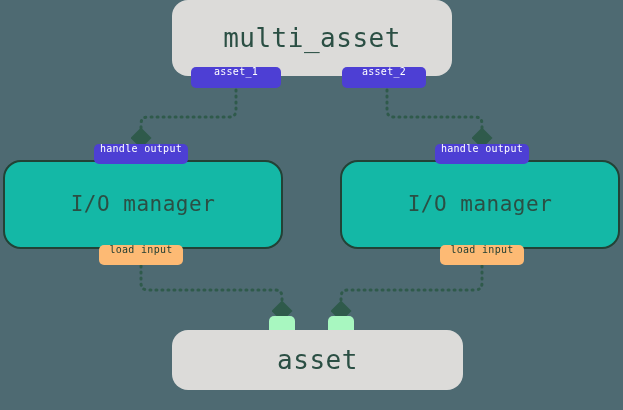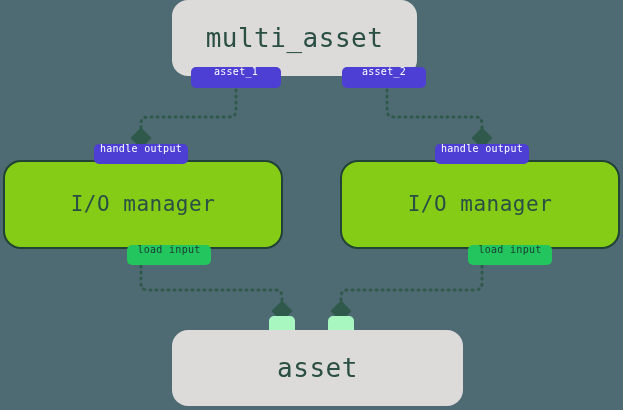--- a/index.html
+++ b/index.html
@@ -42,21 +42,21 @@
     color: #2b4f44;
     font-size: 26px;
     letter-spacing: 0.5px;
     line-height: 1;
     white-space: nowrap;
   }
 
   
   .iom-box {
     position: absolute;
-    background: #84cc16;
+    background: #14b8a6;
     border: 2px solid #224236;
     border-radius: 18px;
     display: flex;
     align-items: center;
     justify-content: center;
     box-sizing: border-box;
   }
   .iom-label {
     color: #2b4f44;
     font-size: 21px;
@@ -75,23 +75,22 @@
     letter-spacing: 0.3px;
     line-height: 1;
     white-space: nowrap;
     box-sizing: border-box;
   }
   .badge.purple {
     background: #4d3fd4;
     color: #ffffff;
   }
   .badge.green {
-    background: #22c55e;
+    background: #fdba74;
     color: #1d3b30;
-    margin-left: 28px;
   }
   .badge.green-blank {
     background: #a8f7c0;
   }
 </style>
 </head>
 <body>
 
 <div id="stage">
 
@@ -104,21 +103,21 @@
 
     <path d="M 236 90 L 236 110 Q 236 117 229 117 L 148 117 Q 141 117 141 124 L 141 138" fill="none" stroke="#2f5a4b" stroke-width="3" stroke-dasharray="1 5" stroke-linecap="round" marker-end="url(#diamond)"></path>
 
     <path d="M 387 90 L 387 110 Q 387 117 394 117 L 475 117 Q 482 117 482 124 L 482 138" fill="none" stroke="#2f5a4b" stroke-width="3" stroke-dasharray="1 5" stroke-linecap="round" marker-end="url(#diamond)"></path>
 
     <path d="M 141 266 L 141 283 Q 141 290 148 290 L 275 290 Q 282 290 282 297 L 282 311" fill="none" stroke="#2f5a4b" stroke-width="3" stroke-dasharray="1 5" stroke-linecap="round" marker-end="url(#diamond)"></path>
 
     <path d="M 482 266 L 482 283 Q 482 290 475 290 L 348 290 Q 341 290 341 297 L 341 311" fill="none" stroke="#2f5a4b" stroke-width="3" stroke-dasharray="1 5" stroke-linecap="round" marker-end="url(#diamond)"></path>
   </svg>
 
-  <div class="group-box" style="left:172px; top:0px; width:245px; height:76px;">
+  <div class="group-box" style="left:172px; top:0px; width:280px; height:76px;">
     <span class="group-label">multi_asset</span>
   </div>
 
   <div class="badge purple" style="left:191px; top:67px; width:90px; height:21px;">
     <span>asset_1</span>
   </div>
 
   <div class="badge purple" style="left:342px; top:67px; width:84px; height:21px;">
     <span>asset_2</span>
   </div>
@@ -148,17 +147,17 @@
   </div>
 
   <div class="badge green-blank" style="left:269px; top:316px; width:26px; height:24px;">
     <span></span>
   </div>
 
   <div class="badge green-blank" style="left:328px; top:316px; width:26px; height:24px;">
     <span></span>
   </div>
 
-  <div class="group-box" style="left:172px; top:330px; width:291px; height:76px;text-align:right;">
+  <div class="group-box" style="left:172px; top:330px; width:291px; height:60px;text-align:right;">
     <span class="group-label">asset</span>
   </div>
 
 </div>
 
 </body></html>

